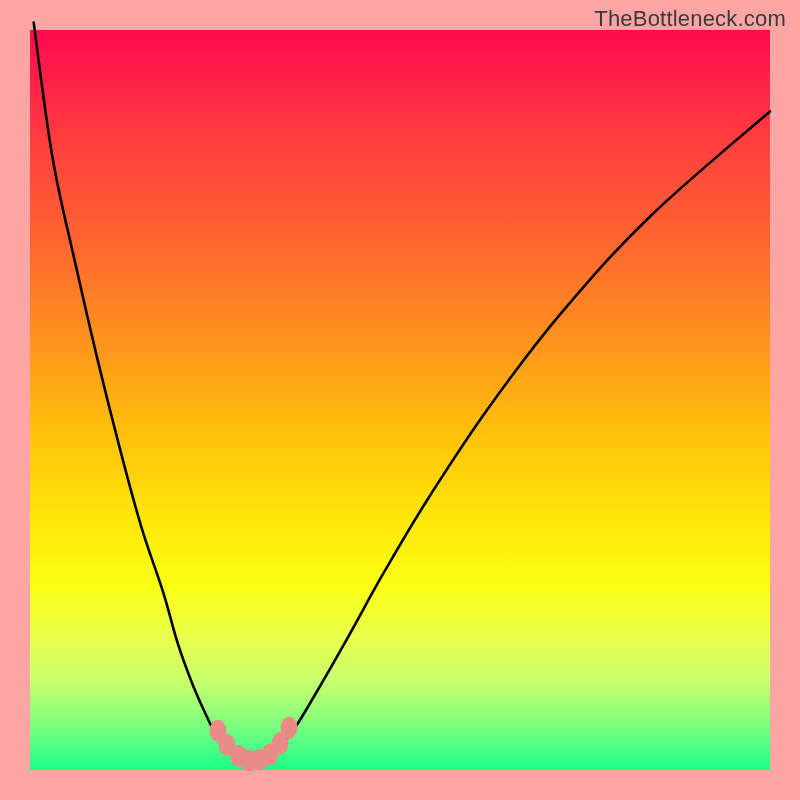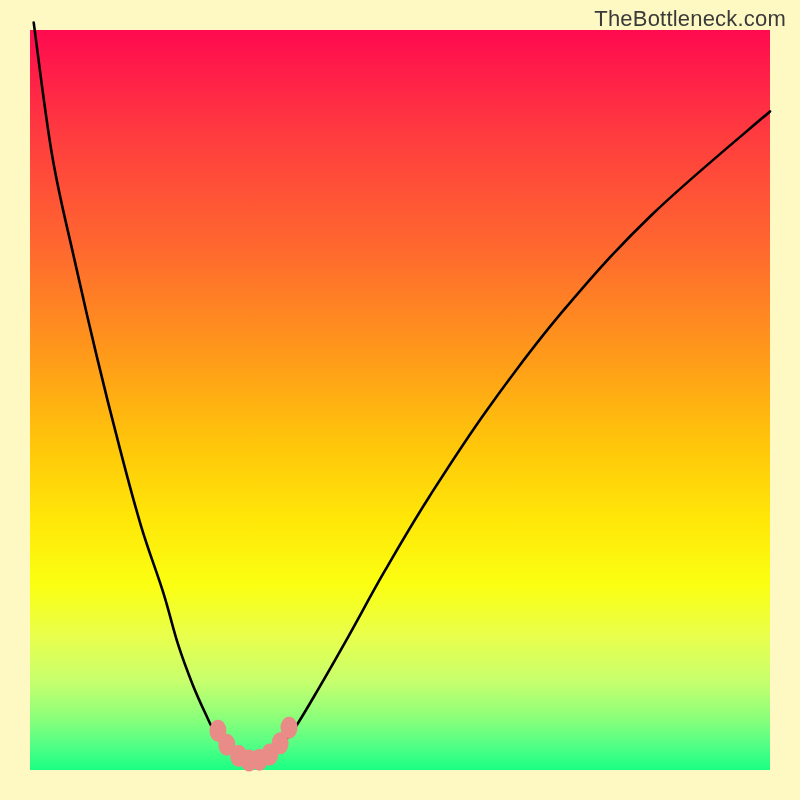--- a/index.html
+++ b/index.html
@@ -10,21 +10,21 @@
     overflow: hidden;
     background: #000;
     font-family: Arial, Helvetica, sans-serif;
   }
   .frame {
     position: absolute;
     left: 0;
     top: 0;
     width: 800px;
     height: 800px;
-    background: #fef9c3;
+    background: #fca5a5;
   }
   .plot-area {
     position: absolute;
     left: 30px;
     top: 30px;
     width: 740px;
     height: 740px;
     background: linear-gradient(
       to bottom,
       #ff0a4f 0%,

